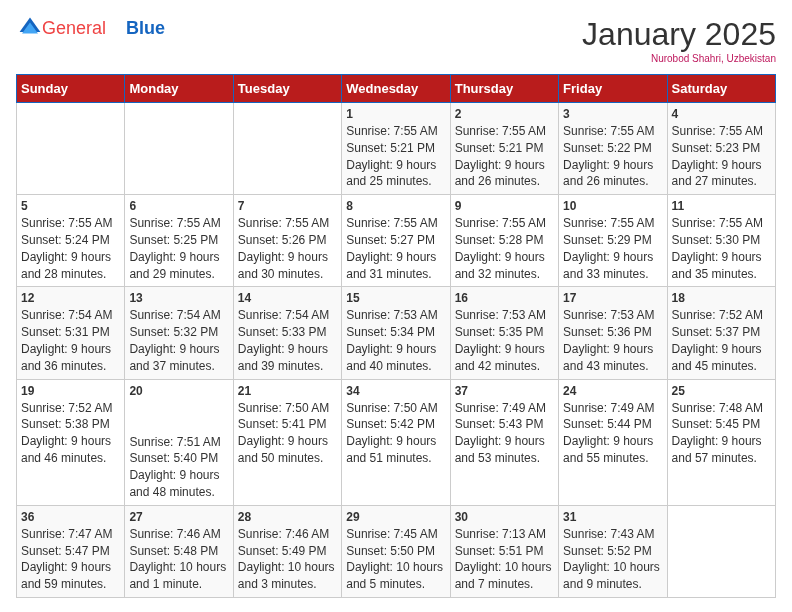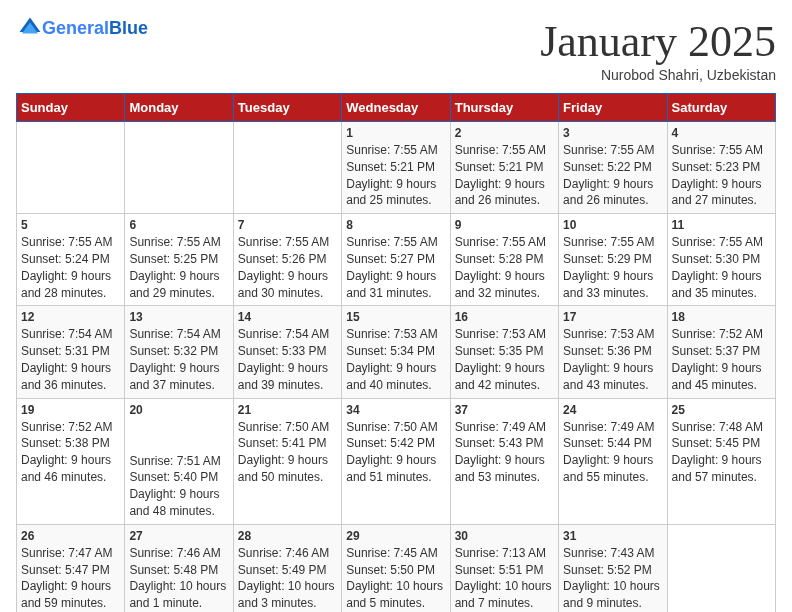--- a/index.html
+++ b/index.html
@@ -15,46 +15,46 @@
       justify-content: space-between;
       align-items: flex-start;
       margin-bottom: 10px;
     }
     .logo {
       display: flex;
       align-items: center;
     }
     .logo-text-general {
       font-size: 18px;
-      font-weight: bold;
-      color: #3b82f6;
+      font-weight: normal;
+      color: #ef4444;
     }
     .logo-text-blue {
       font-size: 18px;
       font-weight: bold;
       color: #1565c0;
+      padding-left: 20px;
     }
     .logo-icon {
       width: 24px;
       height: 24px;
       margin-left: 2px;
     }
     .title-block {
       text-align: right;
     }
     .title-block h1 {
-      font-size: 44px;
+      font-size: 32px;
       font-weight: normal;
       color: #333;
-      font-family: Liberation Serif, serif;
     }
     .title-block h2 {
-      font-size: 14px;
+      font-size: 10px;
       font-weight: normal;
-      color: #404040;
+      color: #be185d;
     }
     table {
       width: 100%;
       border-collapse: collapse;
       table-layout: fixed;
     }
     thead tr th {
       background: #b91c1c;
       color: #fff;
       padding: 6px 4px;
@@ -301,21 +301,21 @@
         <td>
           <div class="day-number">25</div>
           <div class="day-info" style="white-space: pre-line;">Sunrise: 7:48 AM
 Sunset: 5:45 PM
 Daylight: 9 hours
 and 57 minutes.</div>
         </td>
       </tr>
       <tr>
         <td>
-          <div class="day-number">26</div>
+          <div class="day-number">36</div>
           <div class="day-info" style="white-space: pre-line;">Sunrise: 7:47 AM
 Sunset: 5:47 PM
 Daylight: 9 hours
 and 59 minutes.</div>
         </td>
         <td>
           <div class="day-number">27</div>
           <div class="day-info" style="white-space: pre-line;">Sunrise: 7:46 AM
 Sunset: 5:48 PM
 Daylight: 10 hours

